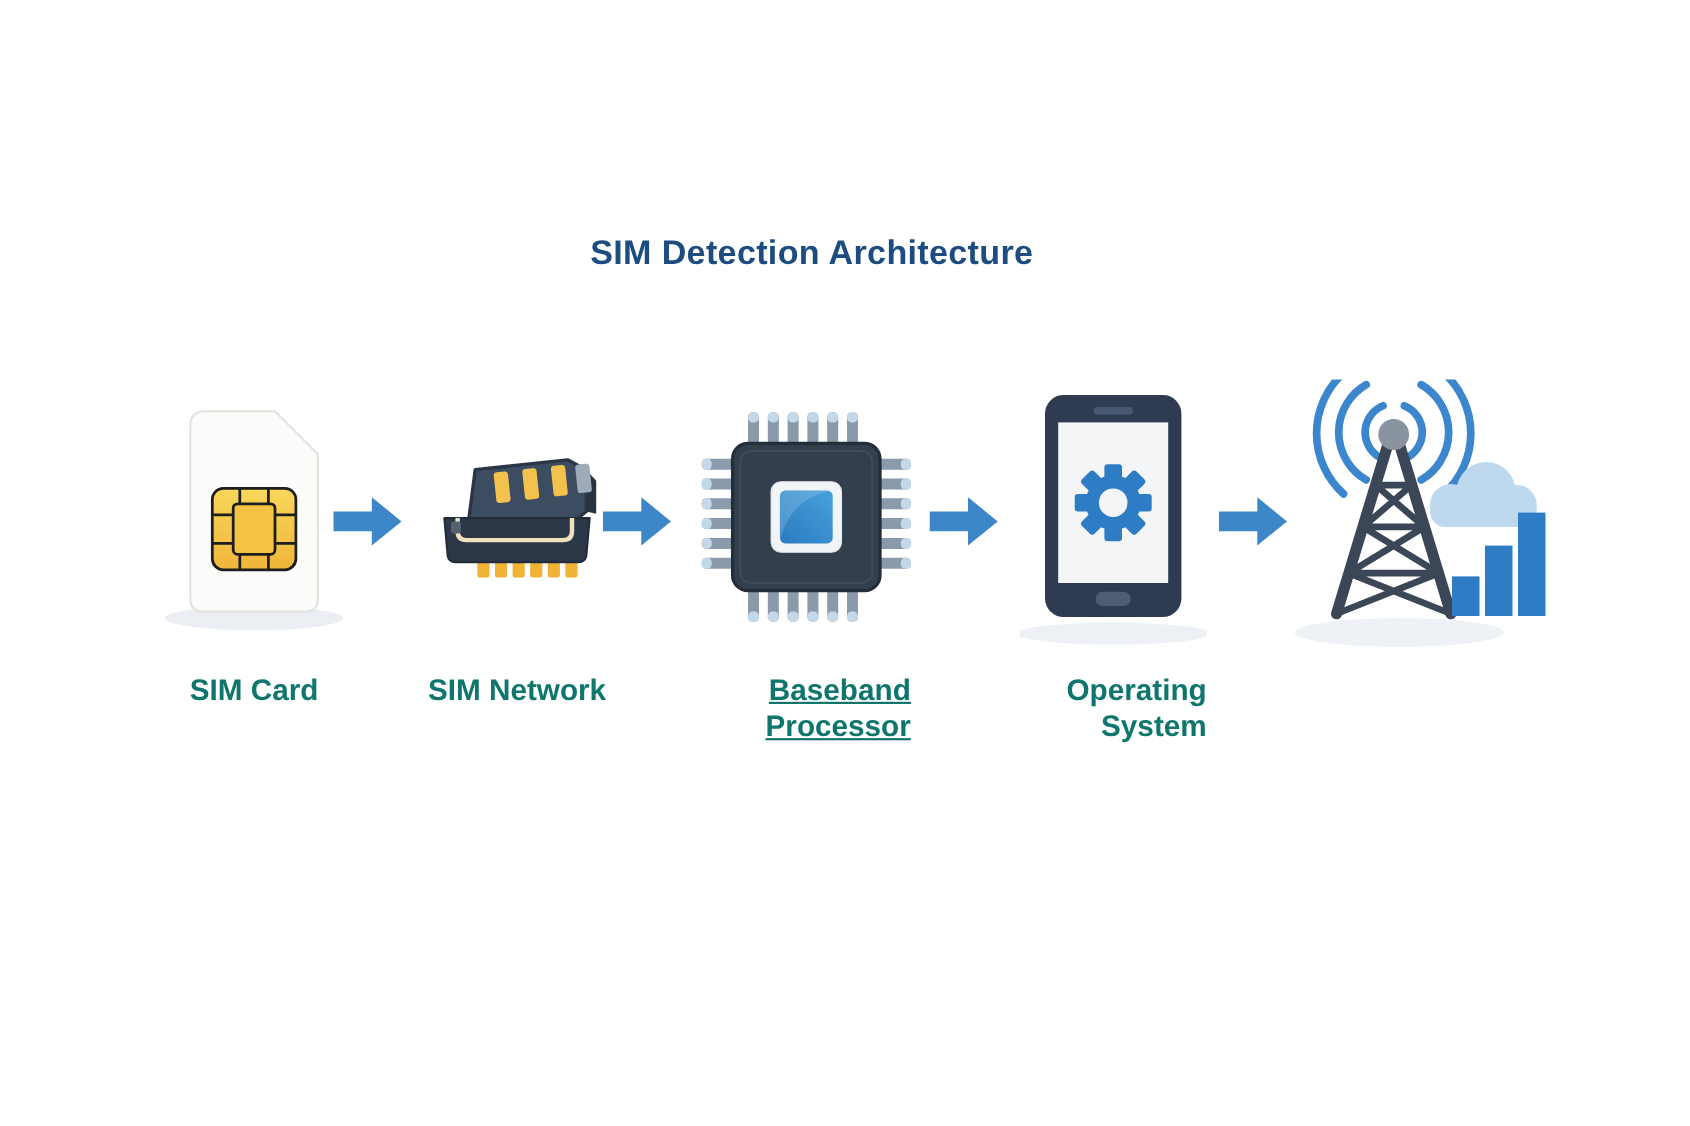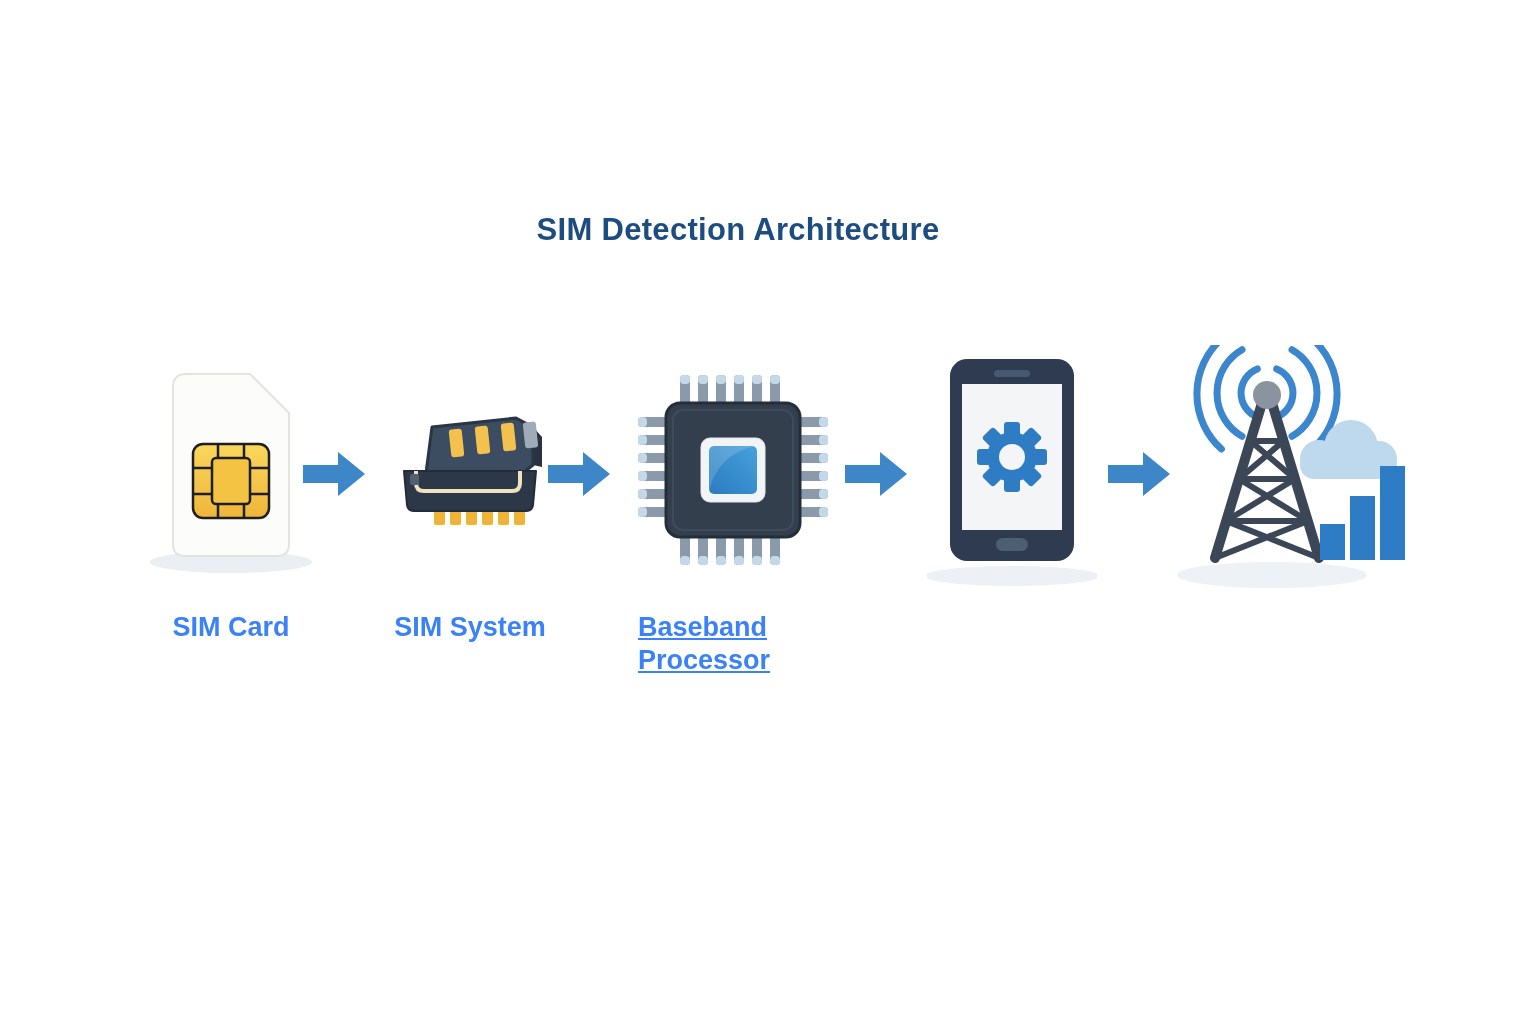--- a/index.html
+++ b/index.html
@@ -5,22 +5,22 @@
   * { margin:0; padding:0; box-sizing:border-box; }
   html,body { width:1536px; height:1024px; background:#ffffff; overflow:hidden;
               font-family:"Liberation Sans", sans-serif; position:relative; }
   .canvas { position:absolute; left:0; top:0; width:1536px; height:1024px; background:#ffffff; }
 
   .title { position:absolute; left:0; top:212px; width:1476px; text-align:center;
            font-size:31px; font-weight:700; color:#1d4d80; letter-spacing:.3px; }
 
   .stage { position:absolute; top:345px; display:flex; flex-direction:column; align-items:center; }
   .icon-box { height:250px; display:flex; align-items:center; justify-content:center; }
-  .stage-label { margin-top:16px; font-size:27px; font-weight:700; color:#3b82f6;
-                 text-align:left; line-height:1.22; }
+  .stage-label { margin-top:16px; font-size:27px; font-weight:700; color:#0f766e;
+                 text-align:right; line-height:1.22; }
 
   .s1 { left:101px; width:260px; }
   .s2 { left:340px; width:260px; }
   .s3 { left:603px; width:260px; }
   .s4 { left:882px; width:260px; }
   .s5 { left:1147px; width:290px; }
   .s3 .stage-label { max-width:190px;text-decoration:underline; }
   .s4 .stage-label { max-width:170px; }
 
   .arrow { position:absolute; top:450px; width:64px; height:48px; }
@@ -75,21 +75,21 @@
             <rect x="92" y="96" width="11" height="18" rx="2" fill="#f1b335"></rect>
             <rect x="108" y="96" width="11" height="18" rx="2" fill="#f1b335"></rect>
             <rect x="124" y="96" width="11" height="18" rx="2" fill="#f1b335"></rect>
           </g>
           <path d="M14,60 L146,60 L143,94 Q142,100 136,100 L24,100 Q18,100 17,94 Z" fill="#2c3748" stroke="#222c3a" stroke-width="2"></path>
           <path d="M26,60 L26,72 Q26,80 34,80 L122,80 Q130,80 130,72 L130,60" fill="none" stroke="#efe2bd" stroke-width="4"></path>
           <rect x="20" y="63" width="9" height="11" rx="2" fill="#55606e"></rect>
         </g>
       </svg>
     </div>
-    <div class="stage-label">SIM System</div>
+    <div class="stage-label">SIM Network</div>
   </div>
 
   <svg class="arrow a2" viewBox="0 0 64 48">
     <polygon points="0,15 35,15 35,2 62,24 35,46 35,33 0,33" fill="#3d87c9"></polygon>
   </svg>
 
   <div class="stage s3">
     <div class="icon-box">
       <svg width="210" height="210" viewBox="0 0 210 210">
         <defs>
@@ -181,20 +181,21 @@
           <rect x="77" y="69" width="16" height="18" rx="3" transform="rotate(180 85 104)"></rect>
           <rect x="77" y="69" width="16" height="18" rx="3" transform="rotate(225 85 104)"></rect>
           <rect x="77" y="69" width="16" height="18" rx="3" transform="rotate(270 85 104)"></rect>
           <rect x="77" y="69" width="16" height="18" rx="3" transform="rotate(315 85 104)"></rect>
           <circle cx="85" cy="104" r="25"></circle>
           <circle cx="85" cy="104" r="13" fill="#f3f5f6"></circle>
         </g>
         <rect x="69" y="185" width="32" height="13" rx="6.5" fill="#4d5e73"></rect>
       </svg>
     </div>
+    <div class="stage-label">Operating System</div>
   </div>
 
   <svg class="arrow a4" viewBox="0 0 64 48">
     <polygon points="0,15 35,15 35,2 62,24 35,46 35,33 0,33" fill="#3d87c9"></polygon>
   </svg>
 
   <div class="stage s5">
     <div class="icon-box">
       <svg width="250" height="250" viewBox="0 0 250 250">
         <ellipse cx="105" cy="230" rx="95" ry="13" fill="#eef1f5"></ellipse>

